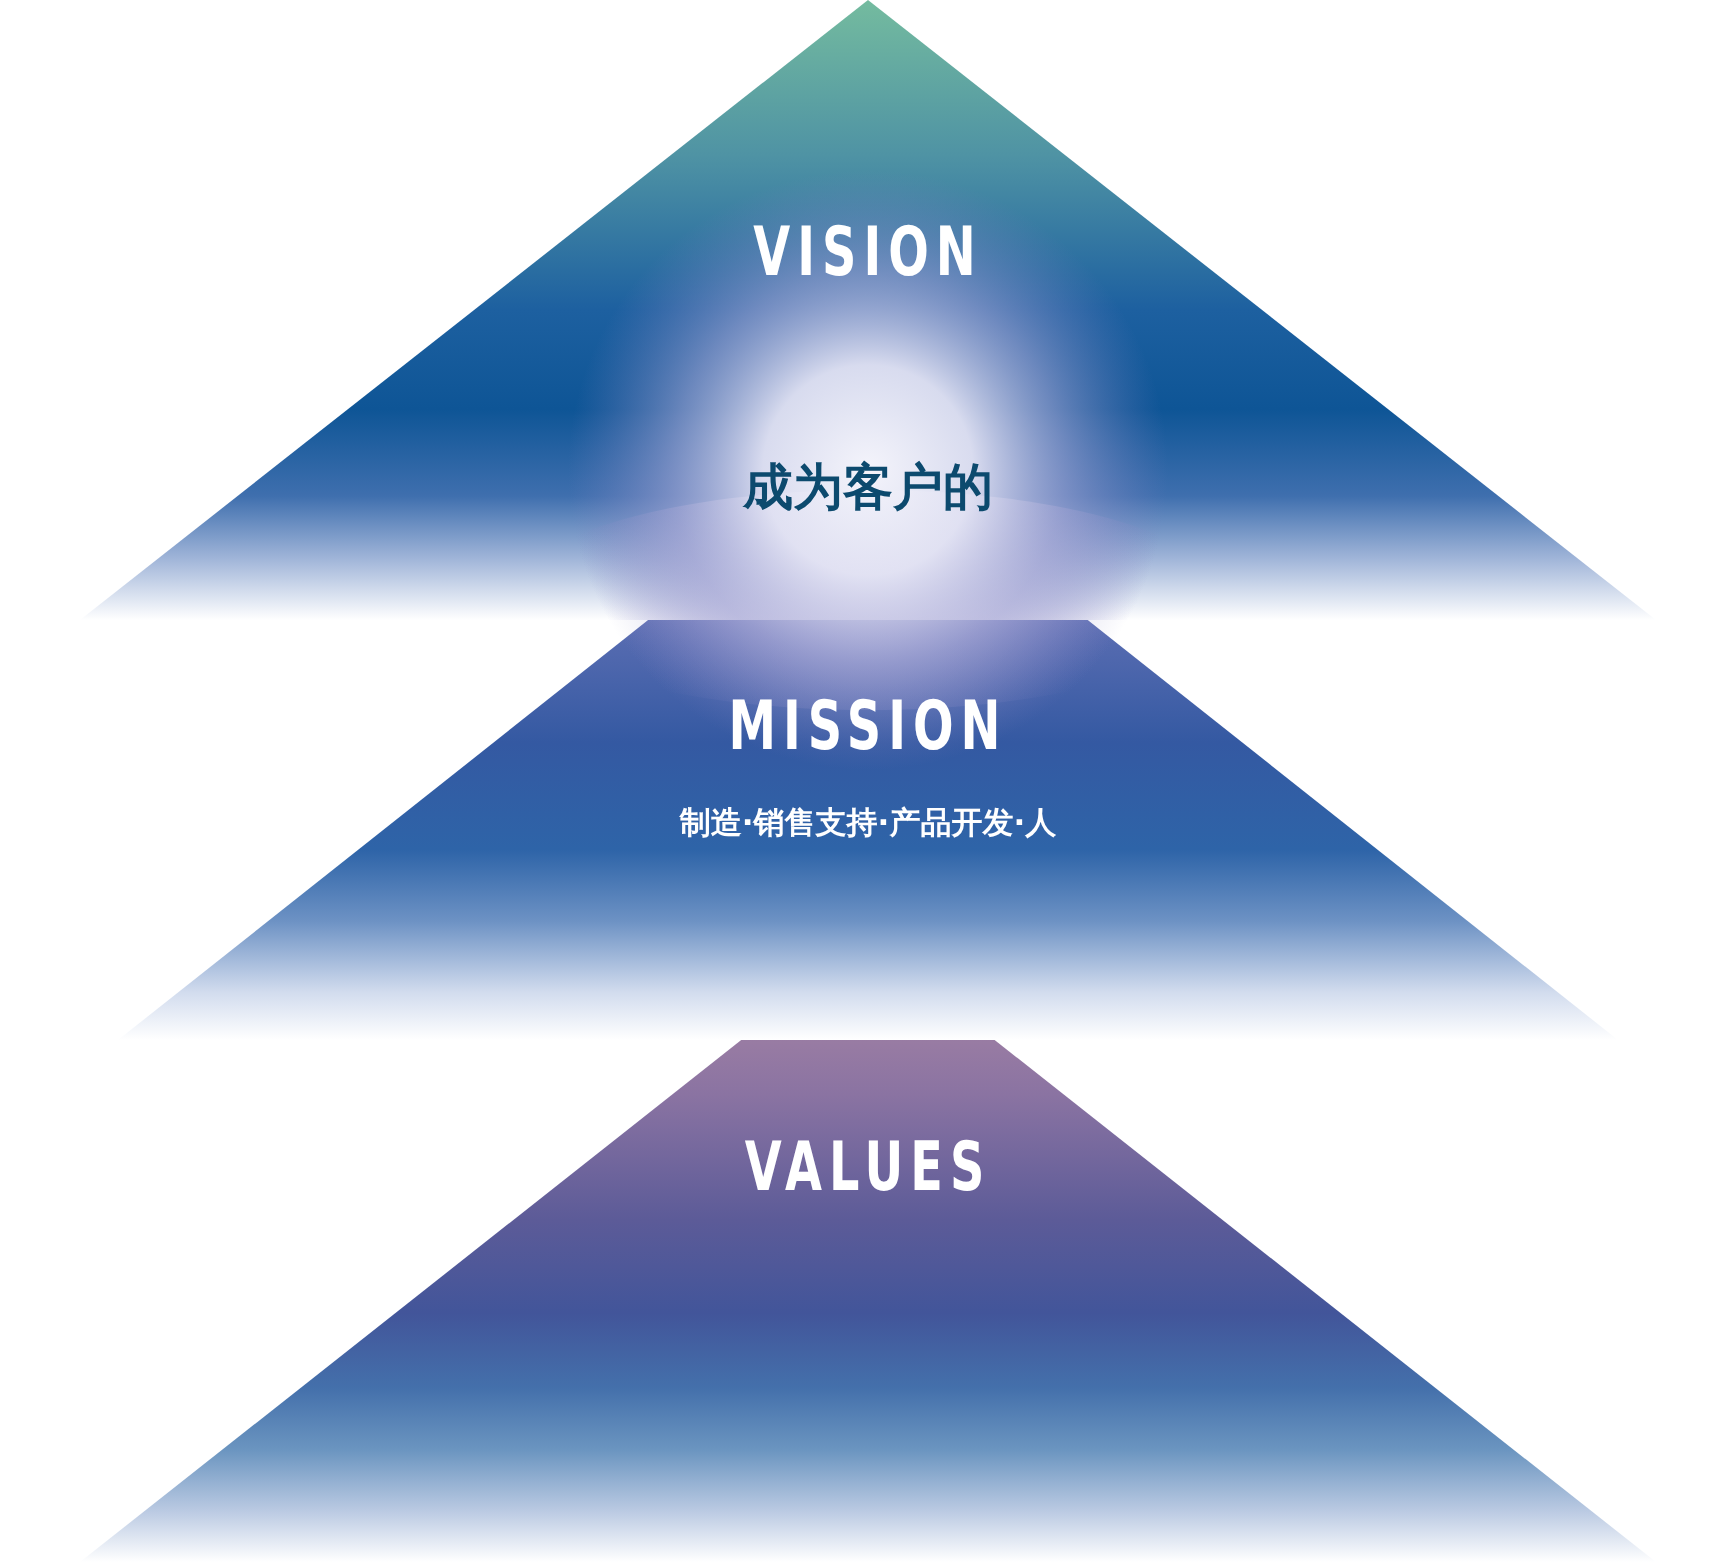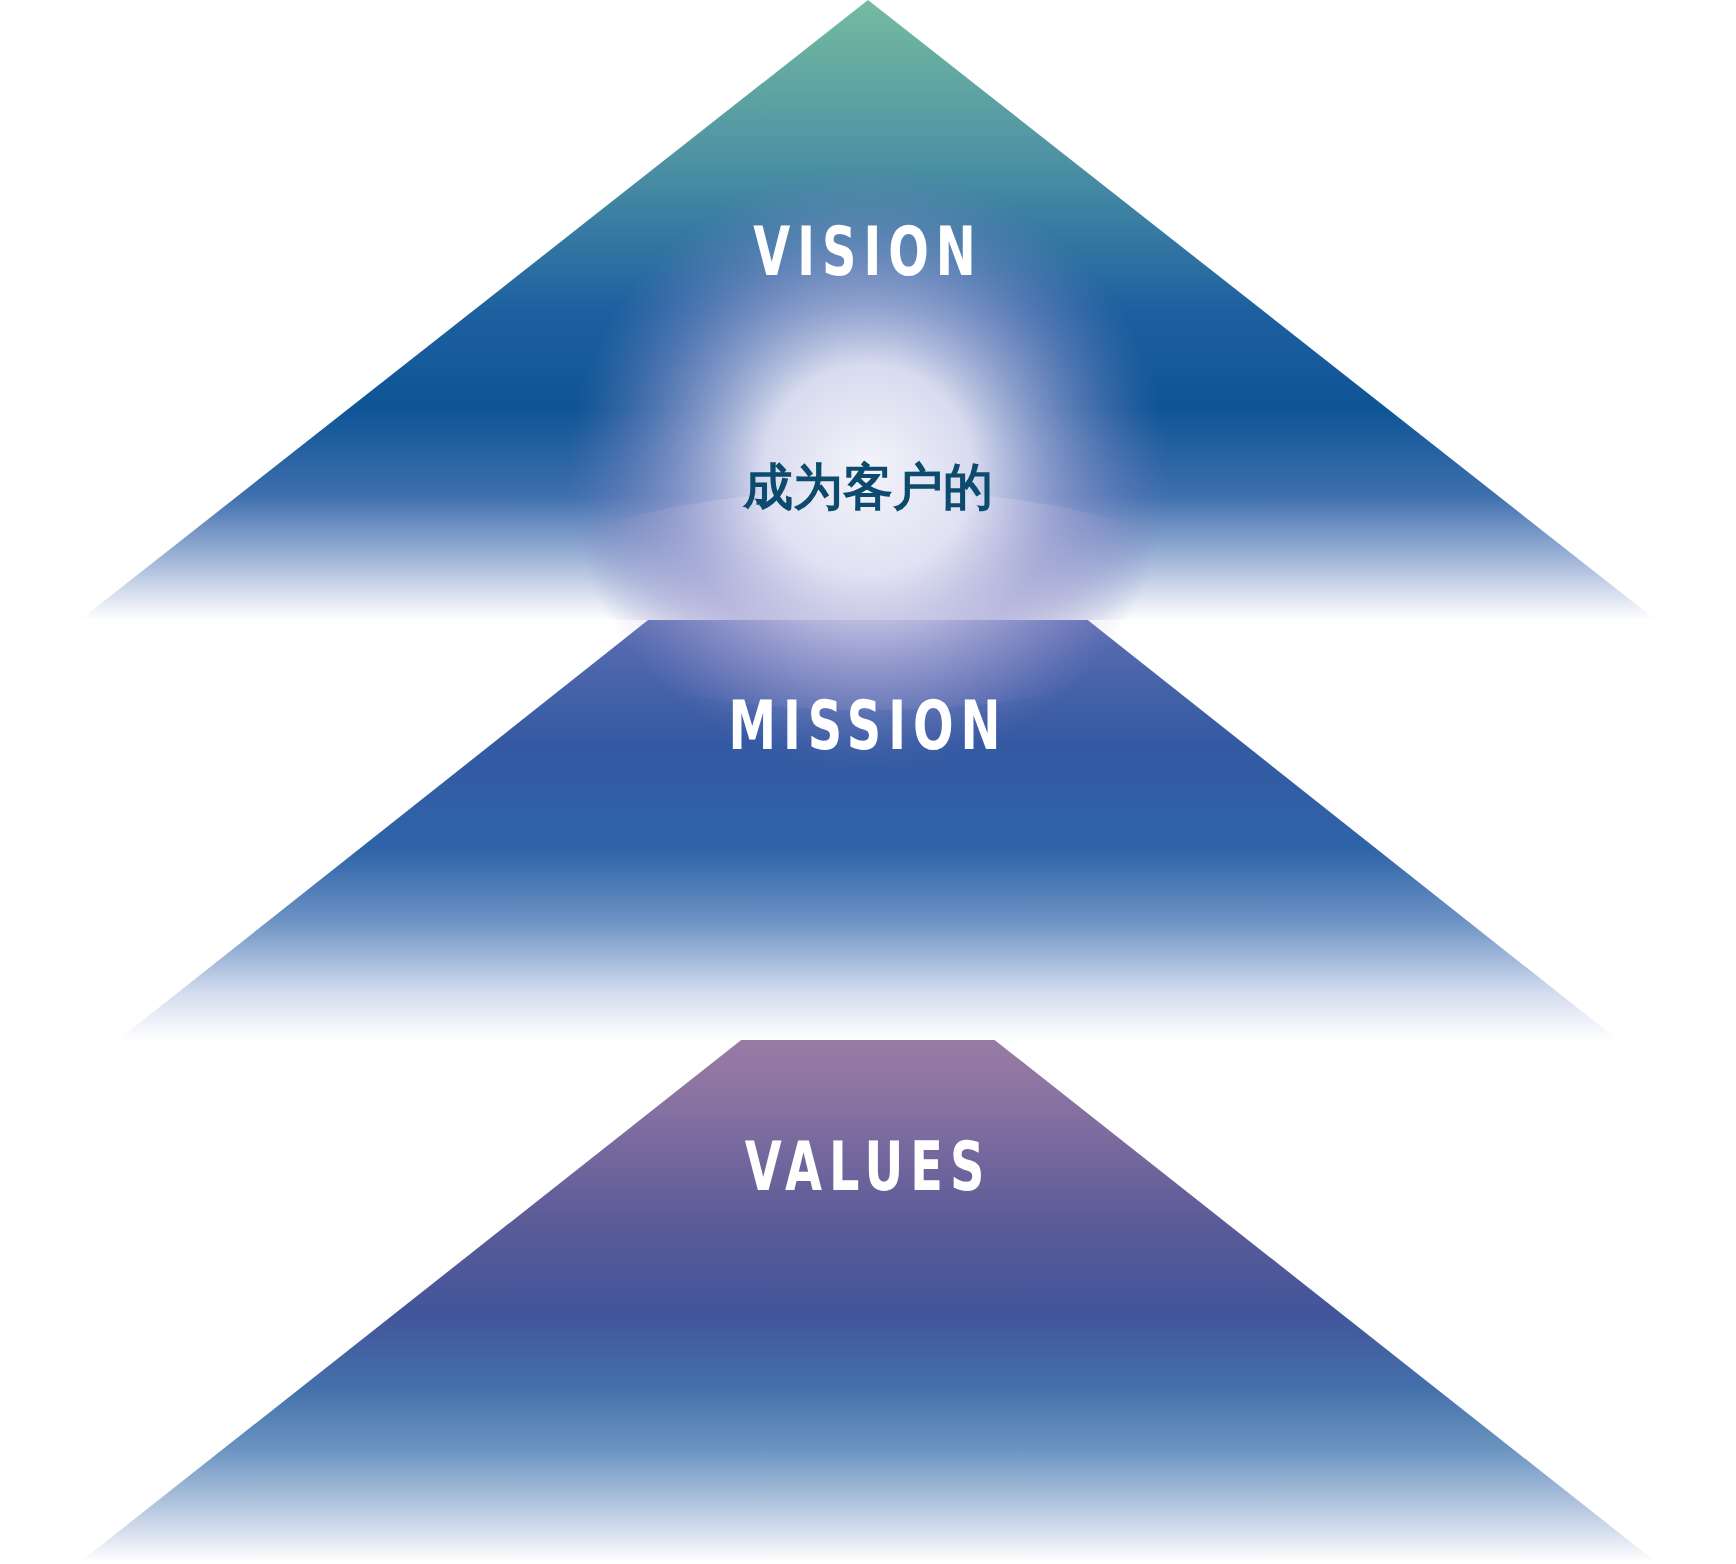--- a/index.html
+++ b/index.html
@@ -138,16 +138,17 @@
   </svg>
 
   <div class="label heading vision-heading">VISION</div>
 
   <div class="label vision-tagline">
     <div>成为客户的</div>
   </div>
 
   <div class="label heading mission-heading">MISSION</div>
 
+  <div class="label mission-sub">制造·销售支持·产品开发·人</div>
 
   <div class="label heading values-heading">VALUES</div>
 
 </div>
 
 </body></html>

